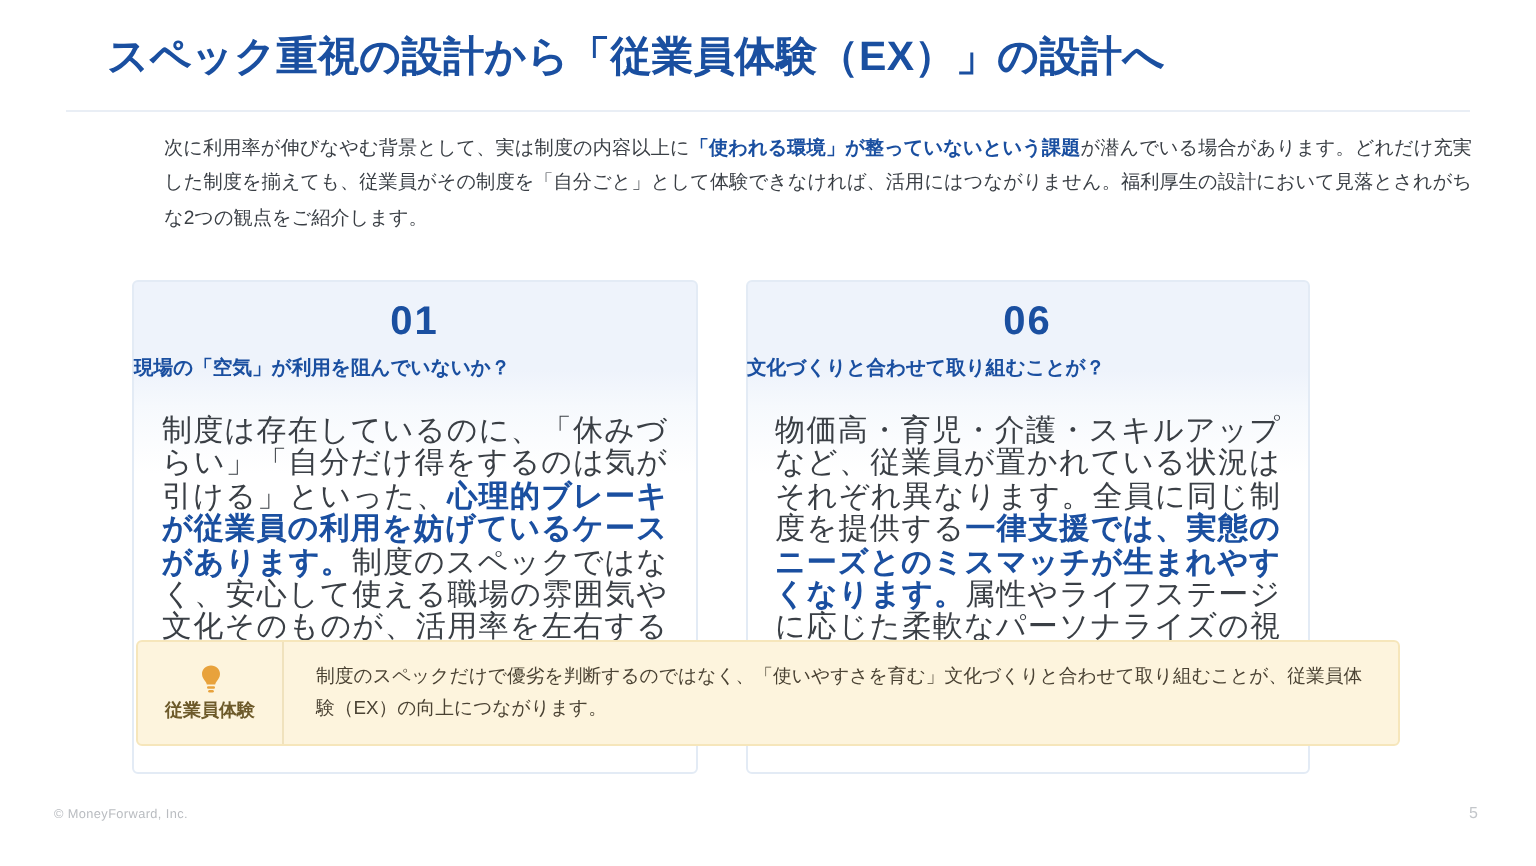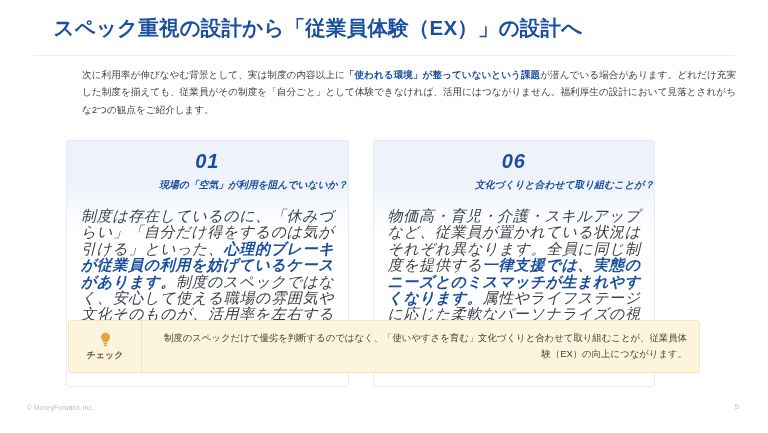--- a/index.html
+++ b/index.html
@@ -64,42 +64,41 @@
   }
 
   
   .cards {
     position: absolute;
     left: 66px;
     top: 140px;
     width: 589px;
     display: flex;
     gap: 24px;
-    font-style: italic;
   }
   .card {
     width: 306px;
     box-sizing: border-box;
     border: 1px solid #e3ebf5;
     border-radius: 3px;
     background-image: linear-gradient(to bottom, #eef3fb 0px, #eef3fb 44px, #f6f9fd 62px, #ffffff 96px, #ffffff 100%);
     padding: 0 0 14px 0;
     min-height: 160px;
   }
   .card-number {
     text-align: center;
     font-size: 20px;
     font-weight: bold;
     color: #1a4fa0;
     letter-spacing: 1px;
     padding-top: 8px;
     line-height: 24px;
   }
   .card-heading {
-    text-align: right;
+    text-align: left;
     font-size: 9.8px;
     font-weight: bold;
     color: #1a4fa0;
     padding-top: 5px;
     line-height: 14px;
   }
   .card-body {
     font-size: 15px;
     line-height: 16.4px;
     color: #3a3f45;
@@ -146,21 +145,21 @@
     color: #6d5a2a;
     margin-top: 3px;
     line-height: 11px;
   }
   .check-text {
     flex: 1;
     font-size: 9.4px;
     line-height: 16.4px;
     color: #4a4233;
     padding: 9px 12px 9px 16px;
-    text-align: right;
+    text-align: left;
   }
 
   
   .footer-copyright {
     position: absolute;
     left: 27px;
     top: 404px;
     font-size: 6.4px;
     color: #b9bcc0;
     letter-spacing: 0.2px;
@@ -203,21 +202,21 @@
 
   <div class="check-note">
     <div class="check-label">
       <span>
         <svg class="bulb-icon" viewBox="0 0 13 15" xmlns="http://www.w3.org/2000/svg">
           <path d="M6.5 0.7 C3.9 0.7 2.0 2.6 2.0 5.0 C2.0 6.6 2.9 7.7 3.6 8.6 C4.0 9.1 4.3 9.6 4.4 10.2 L8.6 10.2 C8.7 9.6 9.0 9.1 9.4 8.6 C10.1 7.7 11.0 6.6 11.0 5.0 C11.0 2.6 9.1 0.7 6.5 0.7 Z" fill="#e8a23c"></path>
           <rect x="4.5" y="11.1" width="4" height="1.3" rx="0.6" fill="#e8a23c"></rect>
           <rect x="5.1" y="13.0" width="2.8" height="1.2" rx="0.6" fill="#e8a23c"></rect>
         </svg>
       </span>
-      <div class="check-label-text">チェック</div>
+      <div class="check-label-text">従業員体験</div>
     </div>
     <div class="check-text">制度のスペックだけで優劣を判断するのではなく、「使いやすさを育む」文化づくりと合わせて取り組むことが、従業員体験（EX）の向上につながります。</div>
   </div>
 
   <div class="footer-copyright">© MoneyForward, Inc.</div>
   <div class="footer-pagenum">5</div>
 
 </div>
 
 </body></html>

